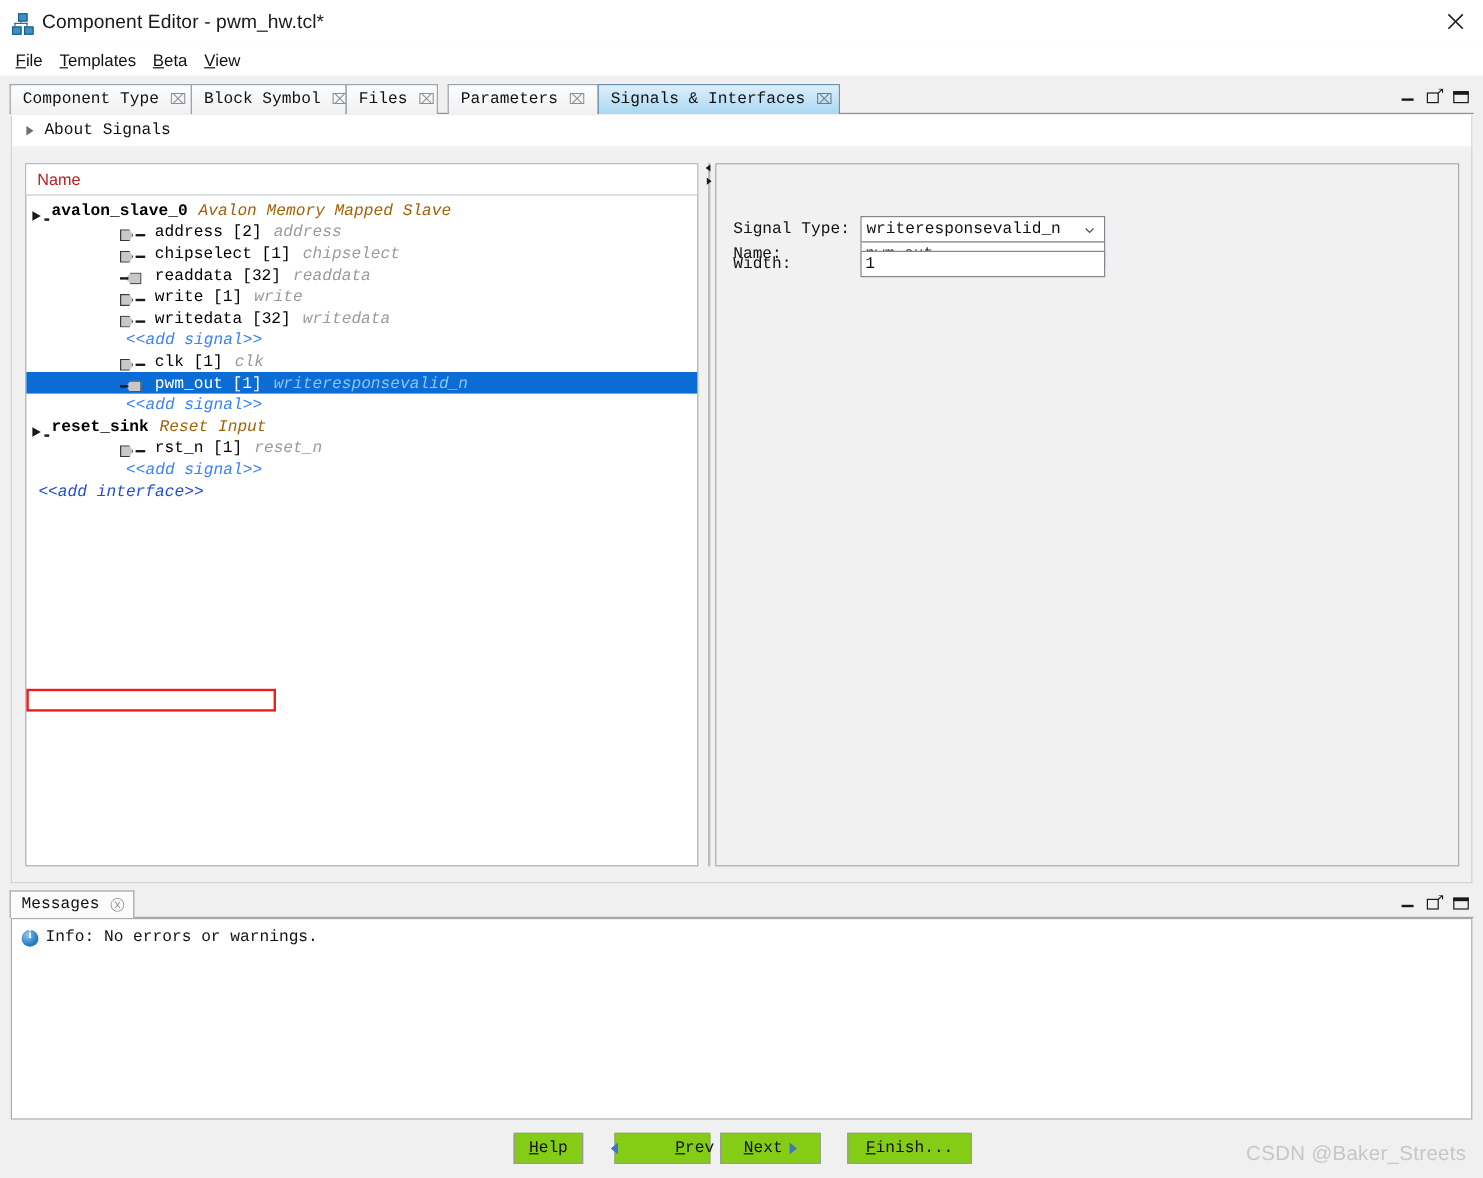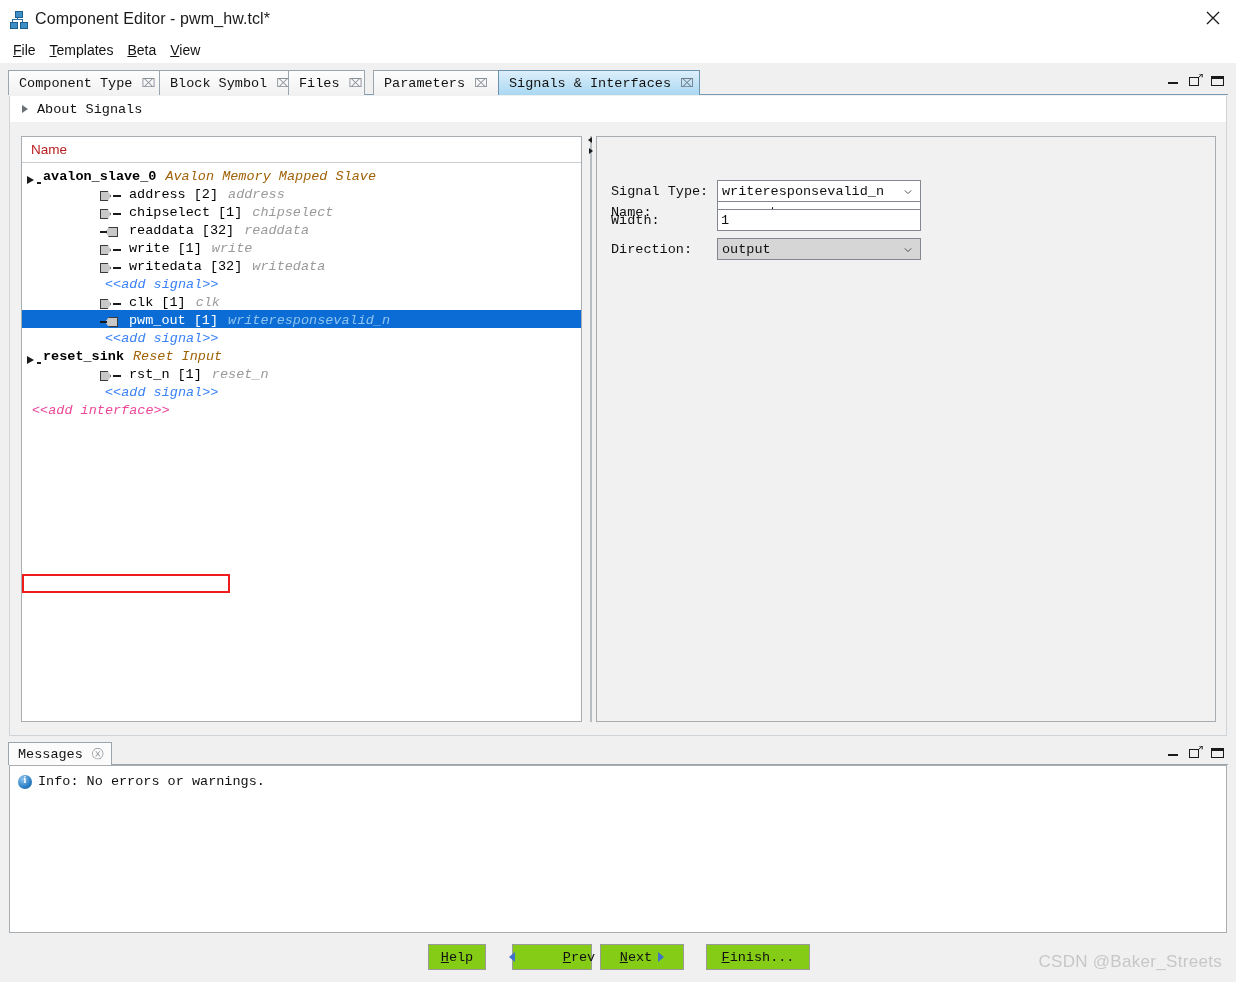--- a/index.html
+++ b/index.html
@@ -163,21 +163,21 @@
     position: absolute; left: 5px; top: 1px; width: 13px; height: 10px;
     background: #c8c8c8; border: 1.4px solid #3a3a3a; box-sizing: border-box;
     clip-path: polygon(30% 0, 100% 0, 100% 100%, 30% 100%, 0 50%);
   }
   .icon-out .stub { position: absolute; left: 0px; top: 5px; width: 7px; height: 2.4px; background:#1a1a1a; }
 
   .sig-name { color: #000; }
   .sig-w { color: #000; margin-left: 8px; }
   .sig-type { color: #9a9a9a; font-style: italic; margin-left: 10px; }
   .addsig { color: #3b82f6; font-style: italic; padding-left: 78px; }
-  .addiface { color: #ec4899; font-style: italic; padding-left: 5px; }
+  .addiface { color: #1d4ed8; font-style: italic; padding-left: 5px; }
   .redbox {
     position: absolute; left: 0px; top: 437px; width: 208px; height: 19px;
     border: 2px solid #ee1c1c; box-sizing: border-box; pointer-events: none;
   }
 
   
   #splitter {
     position: absolute; left: 576px; top: 14px; width: 9px; height: 586px;
   }
   #splitter .bar { position:absolute; left:4px; top:0; width:2px; height:586px; background:#b8bdc2; }
@@ -468,29 +468,20 @@
         <span class="val">writeresponsevalid_n</span>
         <svg class="chev" viewBox="0 0 10 10">
             <path d="M1 3 L5 7 L9 3" stroke="#4a4a4a" stroke-width="1.2" fill="none"></path>
           </svg>
       </div>
     </div>
     <div class="frow" style="left:14px; top:72px;">
       <div class="flabel">Width:</div>
       <input class="finput" type="text" value="1" style="">
     </div>
-    <div class="frow" style="left:14px; top:101px;">
-      <div class="flabel">Direction:</div>
-      <div class="fselect disabled">
-        <span class="val">output</span>
-        <svg class="chev" viewBox="0 0 10 10">
-            <path d="M1 3 L5 7 L9 3" stroke="#4a4a4a" stroke-width="1.2" fill="none"></path>
-          </svg>
-      </div>
-    </div>
   </div>
 </div>
 
 <div id="msg-tabstrip">
   <div id="msg-tab">
     <span>Messages</span>
     <span class="tabclose">ⓧ</span>
   </div>
 </div>
 <div id="panelctl-msg">

